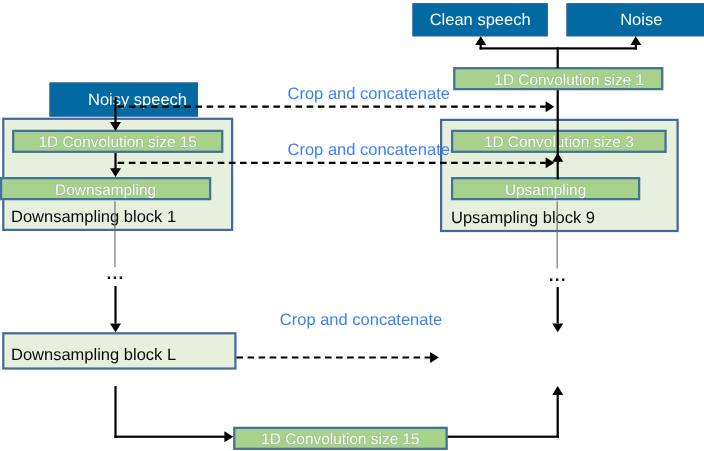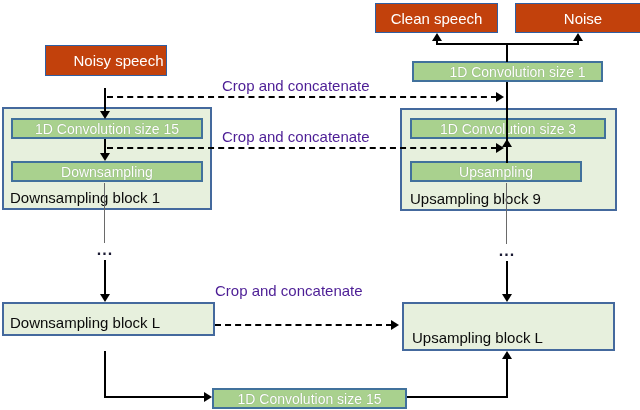--- a/index.html
+++ b/index.html
@@ -2,21 +2,21 @@
 <html><head>
 <meta charset="utf-8">
 <style>
   html,body{margin:0;padding:0;background:#fff;}
   #canvas{
     position:relative;width:640px;height:410px;background:#ffffff;overflow:hidden;
     font-family:"Liberation Sans","DejaVu Sans",sans-serif;
   }
   .abs{position:absolute;box-sizing:border-box;}
   .bluebox{
-    background:#c2410c;border:1px solid #2F5FA3;color:#ffffff;
+    background:#0369a1;border:1px solid #2F5FA3;color:#ffffff;
     display:flex;align-items:center;justify-content:center;
     font-size:15px;z-index:3;
   }
   .greenbox{
     background:#A9D18E;border:2px solid #41719C;color:#ffffff;
     display:flex;align-items:center;justify-content:center;
     font-size:14px;z-index:3;white-space:nowrap;
     text-shadow:0 0 1px rgba(60,90,60,0.45);
   }
   .container{
@@ -26,54 +26,51 @@
     position:absolute;left:6px;bottom:2px;color:#0a0a0a;font-size:15px;
     white-space:nowrap;z-index:2;
   }
   .vline{background:#000;width:2px;z-index:6;}
   .hline{background:#000;height:2px;z-index:6;}
   .thinline{background:#6a6a6a;width:1px;z-index:6;}
   .dash{border-top:2px dashed #000;height:0;z-index:6;}
   .ah-down{width:0;height:0;border-left:5px solid transparent;border-right:5px solid transparent;border-top:8px solid #000;z-index:7;}
   .ah-up{width:0;height:0;border-left:5px solid transparent;border-right:5px solid transparent;border-bottom:8px solid #000;z-index:7;}
   .ah-right{width:0;height:0;border-top:5px solid transparent;border-bottom:5px solid transparent;border-left:8px solid #000;z-index:7;}
-  .skiplabel{color:#4c1d95;font-size:15px;text-align:left;white-space:nowrap;z-index:5;}
+  .skiplabel{color:#3b82f6;font-size:15px;text-align:right;white-space:nowrap;z-index:5;margin-left:17px;}
   .ellipsis{color:#1a1a33;font-size:16px;font-weight:bold;text-align:center;line-height:14px;z-index:6;letter-spacing:1px;}
 </style>
 </head>
 <body>
 
 <div id="canvas">
 
   <div class="abs bluebox" style="left:375px;top:3px;width:123px;height:30px;">Clean speech</div>
   <div class="abs bluebox" style="left:515px;top:3px;width:136px;height:30px;">Noise</div>
 
-  <div class="abs bluebox" style="left:45px;top:45px;width:122px;height:31px;padding-left:25px;">Noisy speech</div>
+  <div class="abs bluebox" style="left:45px;top:75px;width:135px;height:31px;padding-left:25px;">Noisy speech</div>
 
   <div class="abs greenbox" style="left:412px;top:61px;width:191px;height:21px;padding-left:20px;">1D Convolution size 1</div>
 
   <div class="abs container" style="left:2px;top:107px;width:210px;height:103px;">
     <span class="block-label">Downsampling block 1</span>
   </div>
   <div class="abs greenbox" style="left:11px;top:118px;width:192px;height:21px;">1D Convolution size 15</div>
-  <div class="abs greenbox" style="left:11px;top:161px;width:192px;height:21px;">Downsampling</div>
+  <div class="abs greenbox" style="left:0;top:161px;width:192px;height:21px;">Downsampling</div>
 
   <div class="abs container" style="left:400px;top:108px;width:217px;height:103px;">
     <span class="block-label" style="left:8px;">Upsampling block 9</span>
   </div>
   <div class="abs greenbox" style="left:410px;top:118px;width:196px;height:21px;">1D Convolution size 3</div>
   <div class="abs greenbox" style="left:410px;top:161px;width:172px;height:21px;">Upsampling</div>
 
   <div class="abs container" style="left:2px;top:302px;width:213px;height:34px;">
     <span class="block-label" style="bottom:3px;">Downsampling block L</span>
   </div>
 
-  <div class="abs container" style="left:402px;top:302px;width:213px;height:49px;">
-    <span class="block-label" style="left:8px;bottom:3px;">Upsampling block L</span>
-  </div>
 
   <div class="abs greenbox" style="left:212px;top:388px;width:195px;height:21px;">1D Convolution size 15</div>
 
   <div class="abs vline" style="left:104px;top:88px;height:24px;"></div>
   <div class="abs ah-down" style="left:100px;top:111px;"></div>
 
   <div class="abs vline" style="left:104px;top:139px;height:15px;"></div>
   <div class="abs ah-down" style="left:100px;top:153px;"></div>
 
   <div class="abs thinline" style="left:104px;top:183px;height:60px;"></div>

